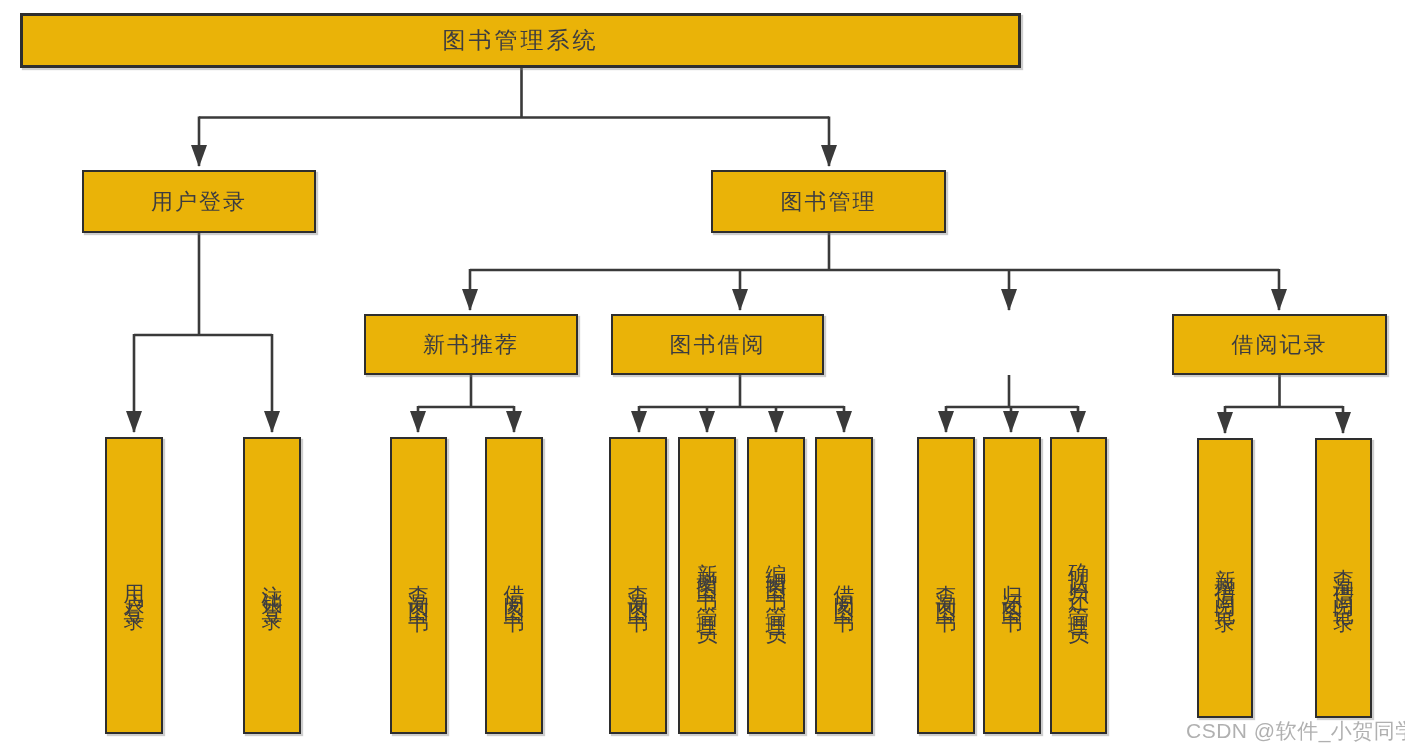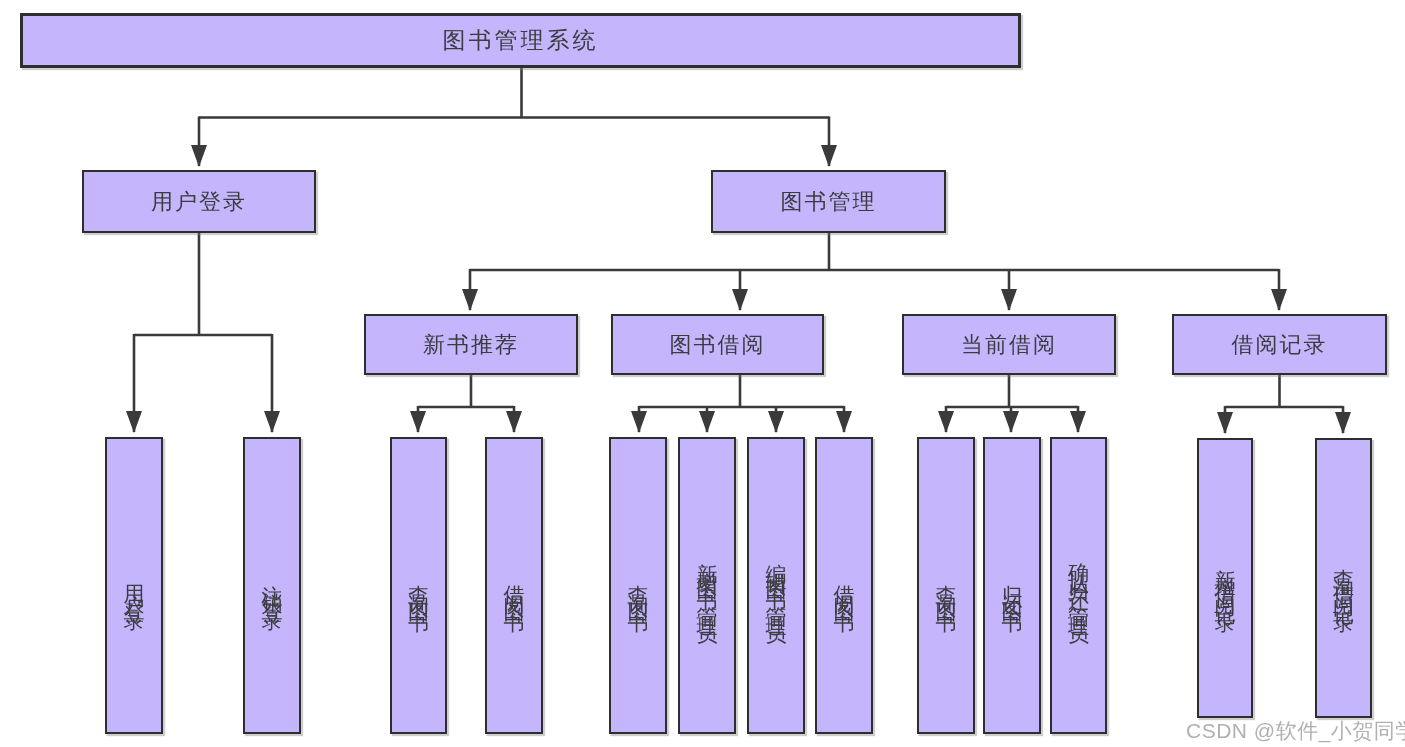--- a/index.html
+++ b/index.html
@@ -16,21 +16,21 @@
     width:1405px;height:747px;
     background:var(--background);
     overflow:hidden;
   }
   #wires{position:absolute;left:0;top:0;z-index:1;}
   .ln{stroke:var(--line);stroke-width:2.6;fill:none;}
   .ar{marker-end:url(#ah);}
   #ah path{fill:var(--line);}
   .node{
     position:absolute;
-    background:#c4b5fd;
+    background:#eab308;
     border:2.5px solid #2e2e2e;
     box-shadow:2px 2px 1px rgba(125,125,125,0.38);
     display:flex;align-items:center;justify-content:center;
     color:var(--text);
     z-index:2;
   }
   .hbox{font-size:22px;letter-spacing:2px;}
   .rootbox{font-size:23px;letter-spacing:3px;border-width:3px;}
   .vbox span{
     writing-mode:vertical-rl;
@@ -96,21 +96,20 @@
     <path class="ln ar" d="M1343,406 V433"></path>
   </svg>
 
   <div class="node hbox rootbox" style="left:20px;top:13px;width:1001px;height:55px;">图书管理系统</div>
 
   <div class="node hbox" style="left:82px;top:170px;width:234px;height:63px;">用户登录</div>
   <div class="node hbox" style="left:711px;top:170px;width:235px;height:63px;">图书管理</div>
 
   <div class="node hbox" style="left:364px;top:314px;width:214px;height:61px;">新书推荐</div>
   <div class="node hbox" style="left:611px;top:314px;width:213px;height:61px;">图书借阅</div>
-  <div class="node hbox" style="left:902px;top:314px;width:214px;height:61px;">当前借阅</div>
   <div class="node hbox" style="left:1172px;top:314px;width:215px;height:61px;">借阅记录</div>
 
   <div class="node vbox" style="left:105px;top:437px;width:58px;height:297px;">
     <span>用户登录</span>
   </div>
   <div class="node vbox" style="left:243px;top:437px;width:58px;height:297px;">
     <span>注销登录</span>
   </div>
 
   <div class="node vbox" style="left:390px;top:437px;width:57px;height:297px;">

